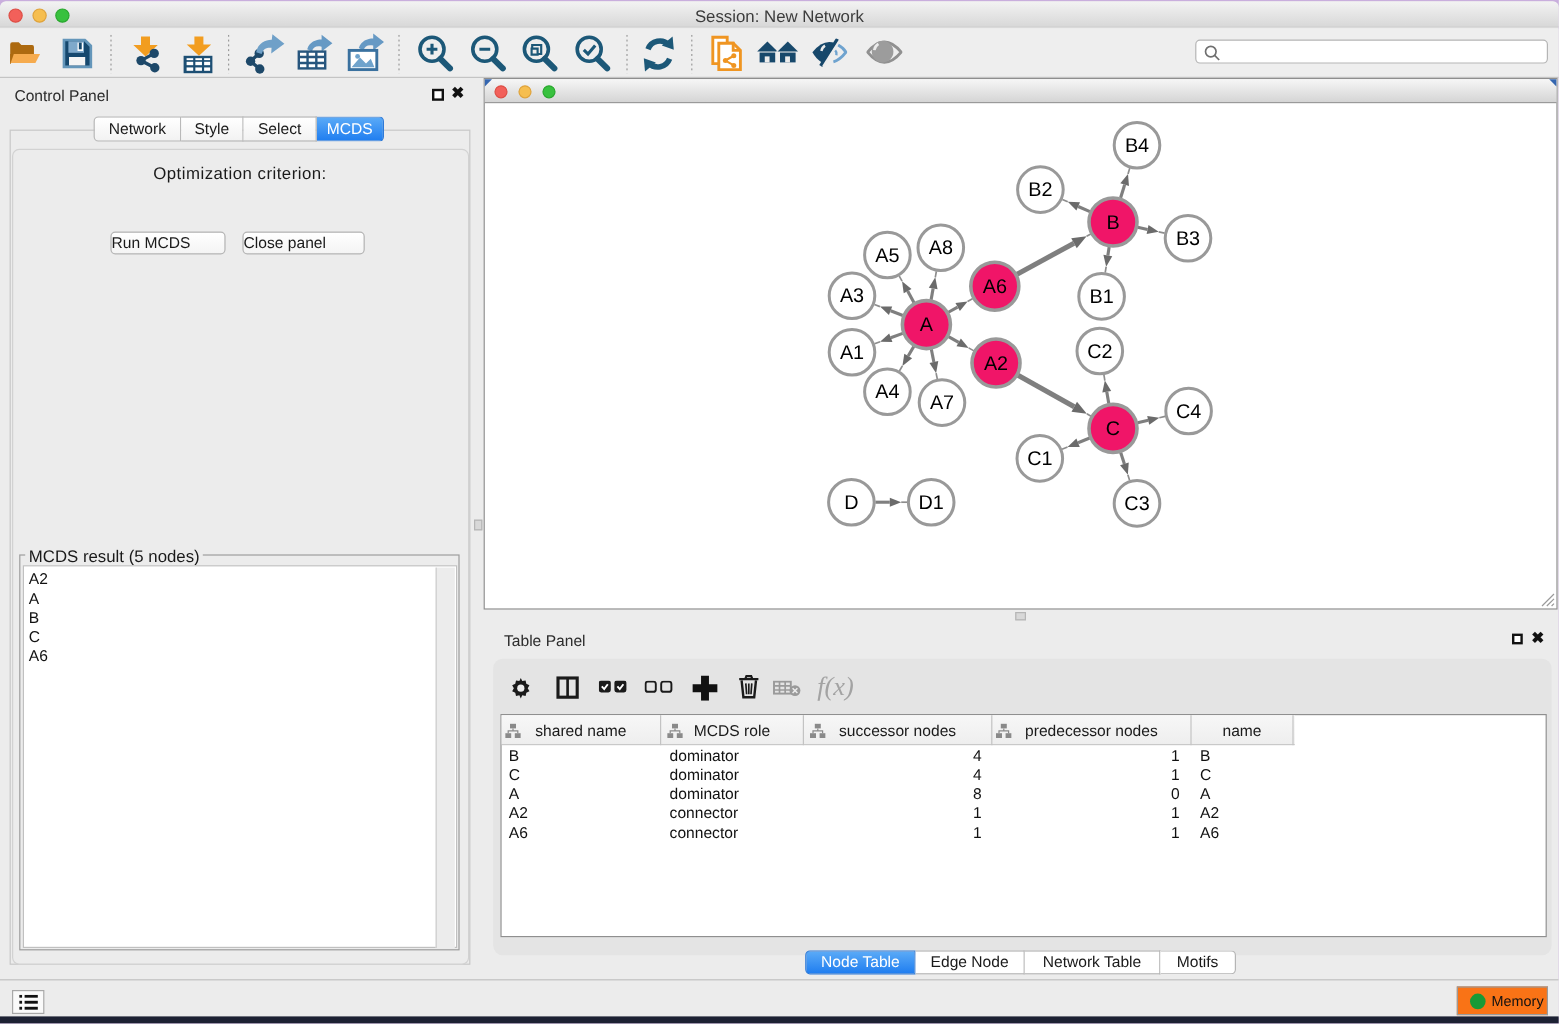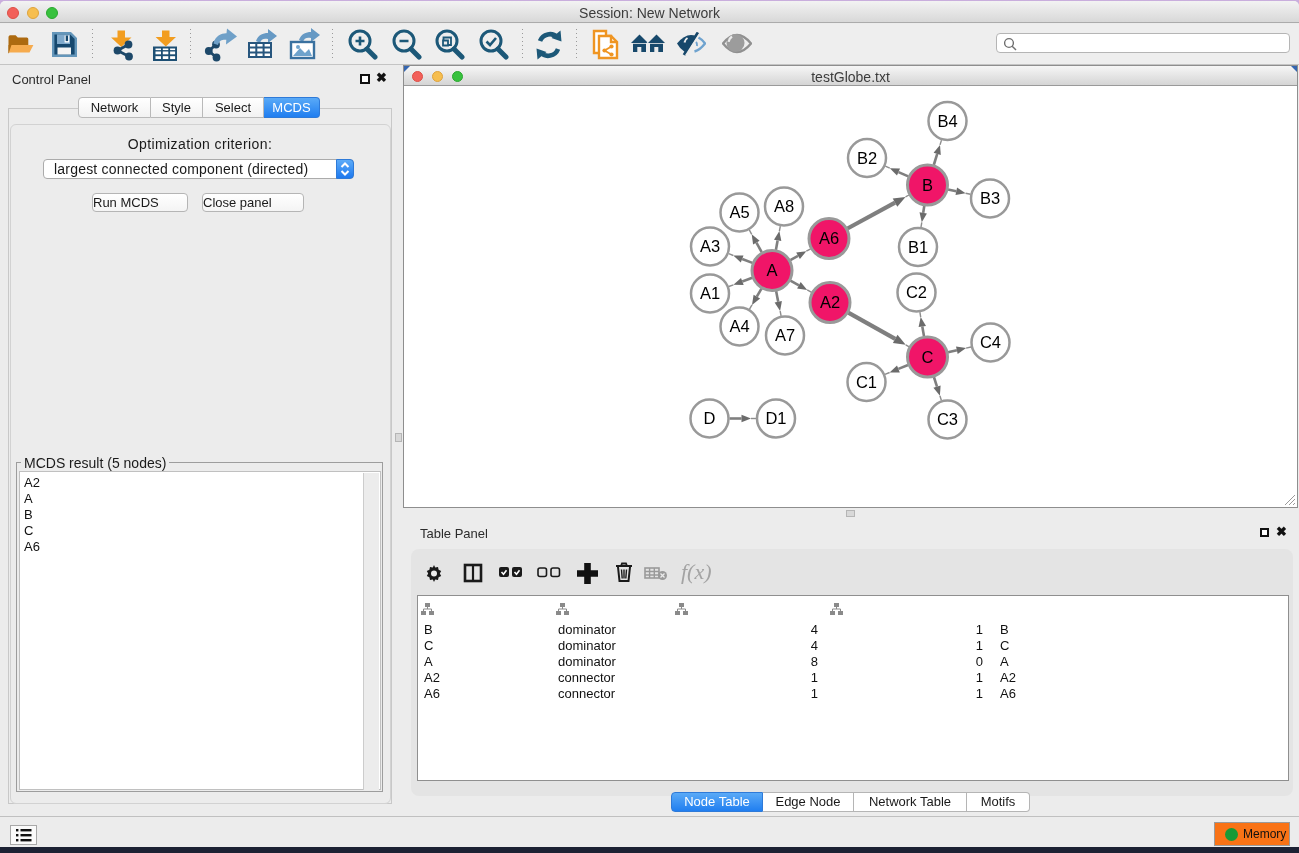--- a/index.html
+++ b/index.html
@@ -190,47 +190,38 @@
 <div id="cp-title">Control Panel</div>
 <div class="winbtn-sq" style="left:360px;top:73px;background:#fff"></div>
 <div class="winbtn-x" style="left:376px;top:69px">✖</div>
 <div id="cp-tabcontent"></div>
 <div class="tab" style="left:78px;width:73px;border-radius:4px 0 0 4px">Network</div>
 <div class="tab" style="left:151px;width:52px;border-left:none">Style</div>
 <div class="tab" style="left:203px;width:61px;border-left:none">Select</div>
 <div class="tab tabsel" style="left:264px;width:56px;border-left:none;border-radius:0 4px 4px 0">MCDS</div>
 <div id="cp-inner"></div>
 <div id="optlabel">Optimization criterion:</div>
-<div id="dropdown">largest connected component (directed)
- <div class="step">
-  <svg width="16" height="18" viewBox="0 0 16 18" style="position:absolute;left:0;top:0">
-   <path d="M4.5 7 L8 3.5 L11.5 7" fill="none" stroke="#fff" stroke-width="2"></path>
-   <path d="M4.5 11 L8 14.5 L11.5 11" fill="none" stroke="#fff" stroke-width="2"></path>
-  </svg>
- </div>
-</div>
 <div class="btn" style="left:92px;top:192px;width:96px">Run MCDS</div>
 <div class="btn" style="left:202px;top:192px;width:102px">Close panel</div>
 <div id="mcdsbox">
  <div id="mcdslabel">MCDS result (5 nodes)</div>
  <div id="mcdslist">
   <div class="it" style="margin-top:3px">A2</div>
         <div class="it">A</div>
         <div class="it">B</div>
         <div class="it">C</div>
         <div class="it">A6</div>
   <div id="mcdsscroll"></div>
  </div>
 </div>
 <div id="nw">
  <div id="nw-title">
   <div class="tl" style="left:8px;top:5px;width:11px;height:11px;background:#f2605a;border:1px solid #dd4f46"></div>
   <div class="tl" style="left:28px;top:5px;width:11px;height:11px;background:#f6be4f;border:1px solid #dfa33c"></div>
   <div class="tl" style="left:48px;top:5px;width:11px;height:11px;background:#38c13e;border:1px solid #2aa82f"></div>
-  <div class="t">testGlobe.txt</div>
   <div class="corner" style="left:0;top:0;border-width:6px 6px 0 0;border-color:#3566b0 transparent transparent transparent"></div>
   <div class="corner" style="right:0;top:0;border-width:0 6px 6px 0;border-color:transparent #3566b0 transparent transparent"></div>
  </div>
  <svg style="position:absolute;right:1px;bottom:1px" width="12" height="12" viewBox="0 0 12 12">
   <path d="M11 1 L1 11 M11 5 L5 11 M11 9 L9 11" stroke="#9a9a9a" stroke-width="1"></path>
  </svg>
 </div>
 <div style="position:absolute;left:846px;top:509px;width:9px;height:7px;background:#d8d8d8;border:1px solid #b5b5b5"></div>
 <div style="position:absolute;left:395px;top:432px;width:7px;height:9px;background:#d8d8d8;border:1px solid #b5b5b5"></div>
 <svg id="graph" width="894" height="422" style="position:absolute;left:404px;top:85px" font-family="&quot;Liberation Sans&quot;,sans-serif">
@@ -367,20 +358,37 @@
  </svg>
  <svg style="position:absolute;left:229px;top:14px" width="24" height="14" viewBox="0 0 24 14">
   <rect x="1" y="1" width="14" height="10" fill="none" stroke="#9a9a9a" stroke-width="1.6"></rect>
   <path d="M1 4.5 h14 M1 8 h14 M5.6 1 v10 M10.3 1 v10" stroke="#9a9a9a" stroke-width="1.4"></path>
   <circle cx="18.5" cy="8.5" r="4.5" fill="#9a9a9a"></circle>
         <path d="M16.5 6.5 l4 4 M20.5 6.5 l-4 4" stroke="#ececec" stroke-width="1.3"></path>
  </svg>
  <div style="position:absolute;left:266px;top:6px;font-size:22px;color:#a3a3a3;font-family:'Liberation Serif',serif;font-style:italic">f(x)</div>
 </div>
 <div id="tbl">
+ <div id="tbl-head">
+  <div class="th" style="left:0;width:133px">
+          <div class="lbl">shared name</div>
+        </div>
+  <div class="th" style="left:133px;width:119px">
+          <div class="lbl">MCDS role</div>
+        </div>
+  <div class="th" style="left:252px;width:157px">
+          <div class="lbl">successor nodes</div>
+        </div>
+  <div class="th" style="left:409px;width:166px">
+          <div class="lbl">predecessor nodes</div>
+        </div>
+  <div class="th" style="left:575px;width:85px">
+          <div class="lbl">name</div>
+        </div>
+ </div>
   <svg class="treeic" style="left:3px" width="13" height="12" viewBox="0 0 13 12">
         <g fill="#8a8a8a">
           <rect x="4" y="0" width="5" height="4"></rect>
           <rect x="0" y="8" width="5" height="4"></rect>
           <rect x="8" y="8" width="5" height="4"></rect>
           <path d="M6.5 4 v2 M2.5 8 v-2 h8 v2" stroke="#8a8a8a" fill="none"></path>
         </g>
       </svg>
   <svg class="treeic" style="left:138px" width="13" height="12" viewBox="0 0 13 12">
         <g fill="#8a8a8a">

